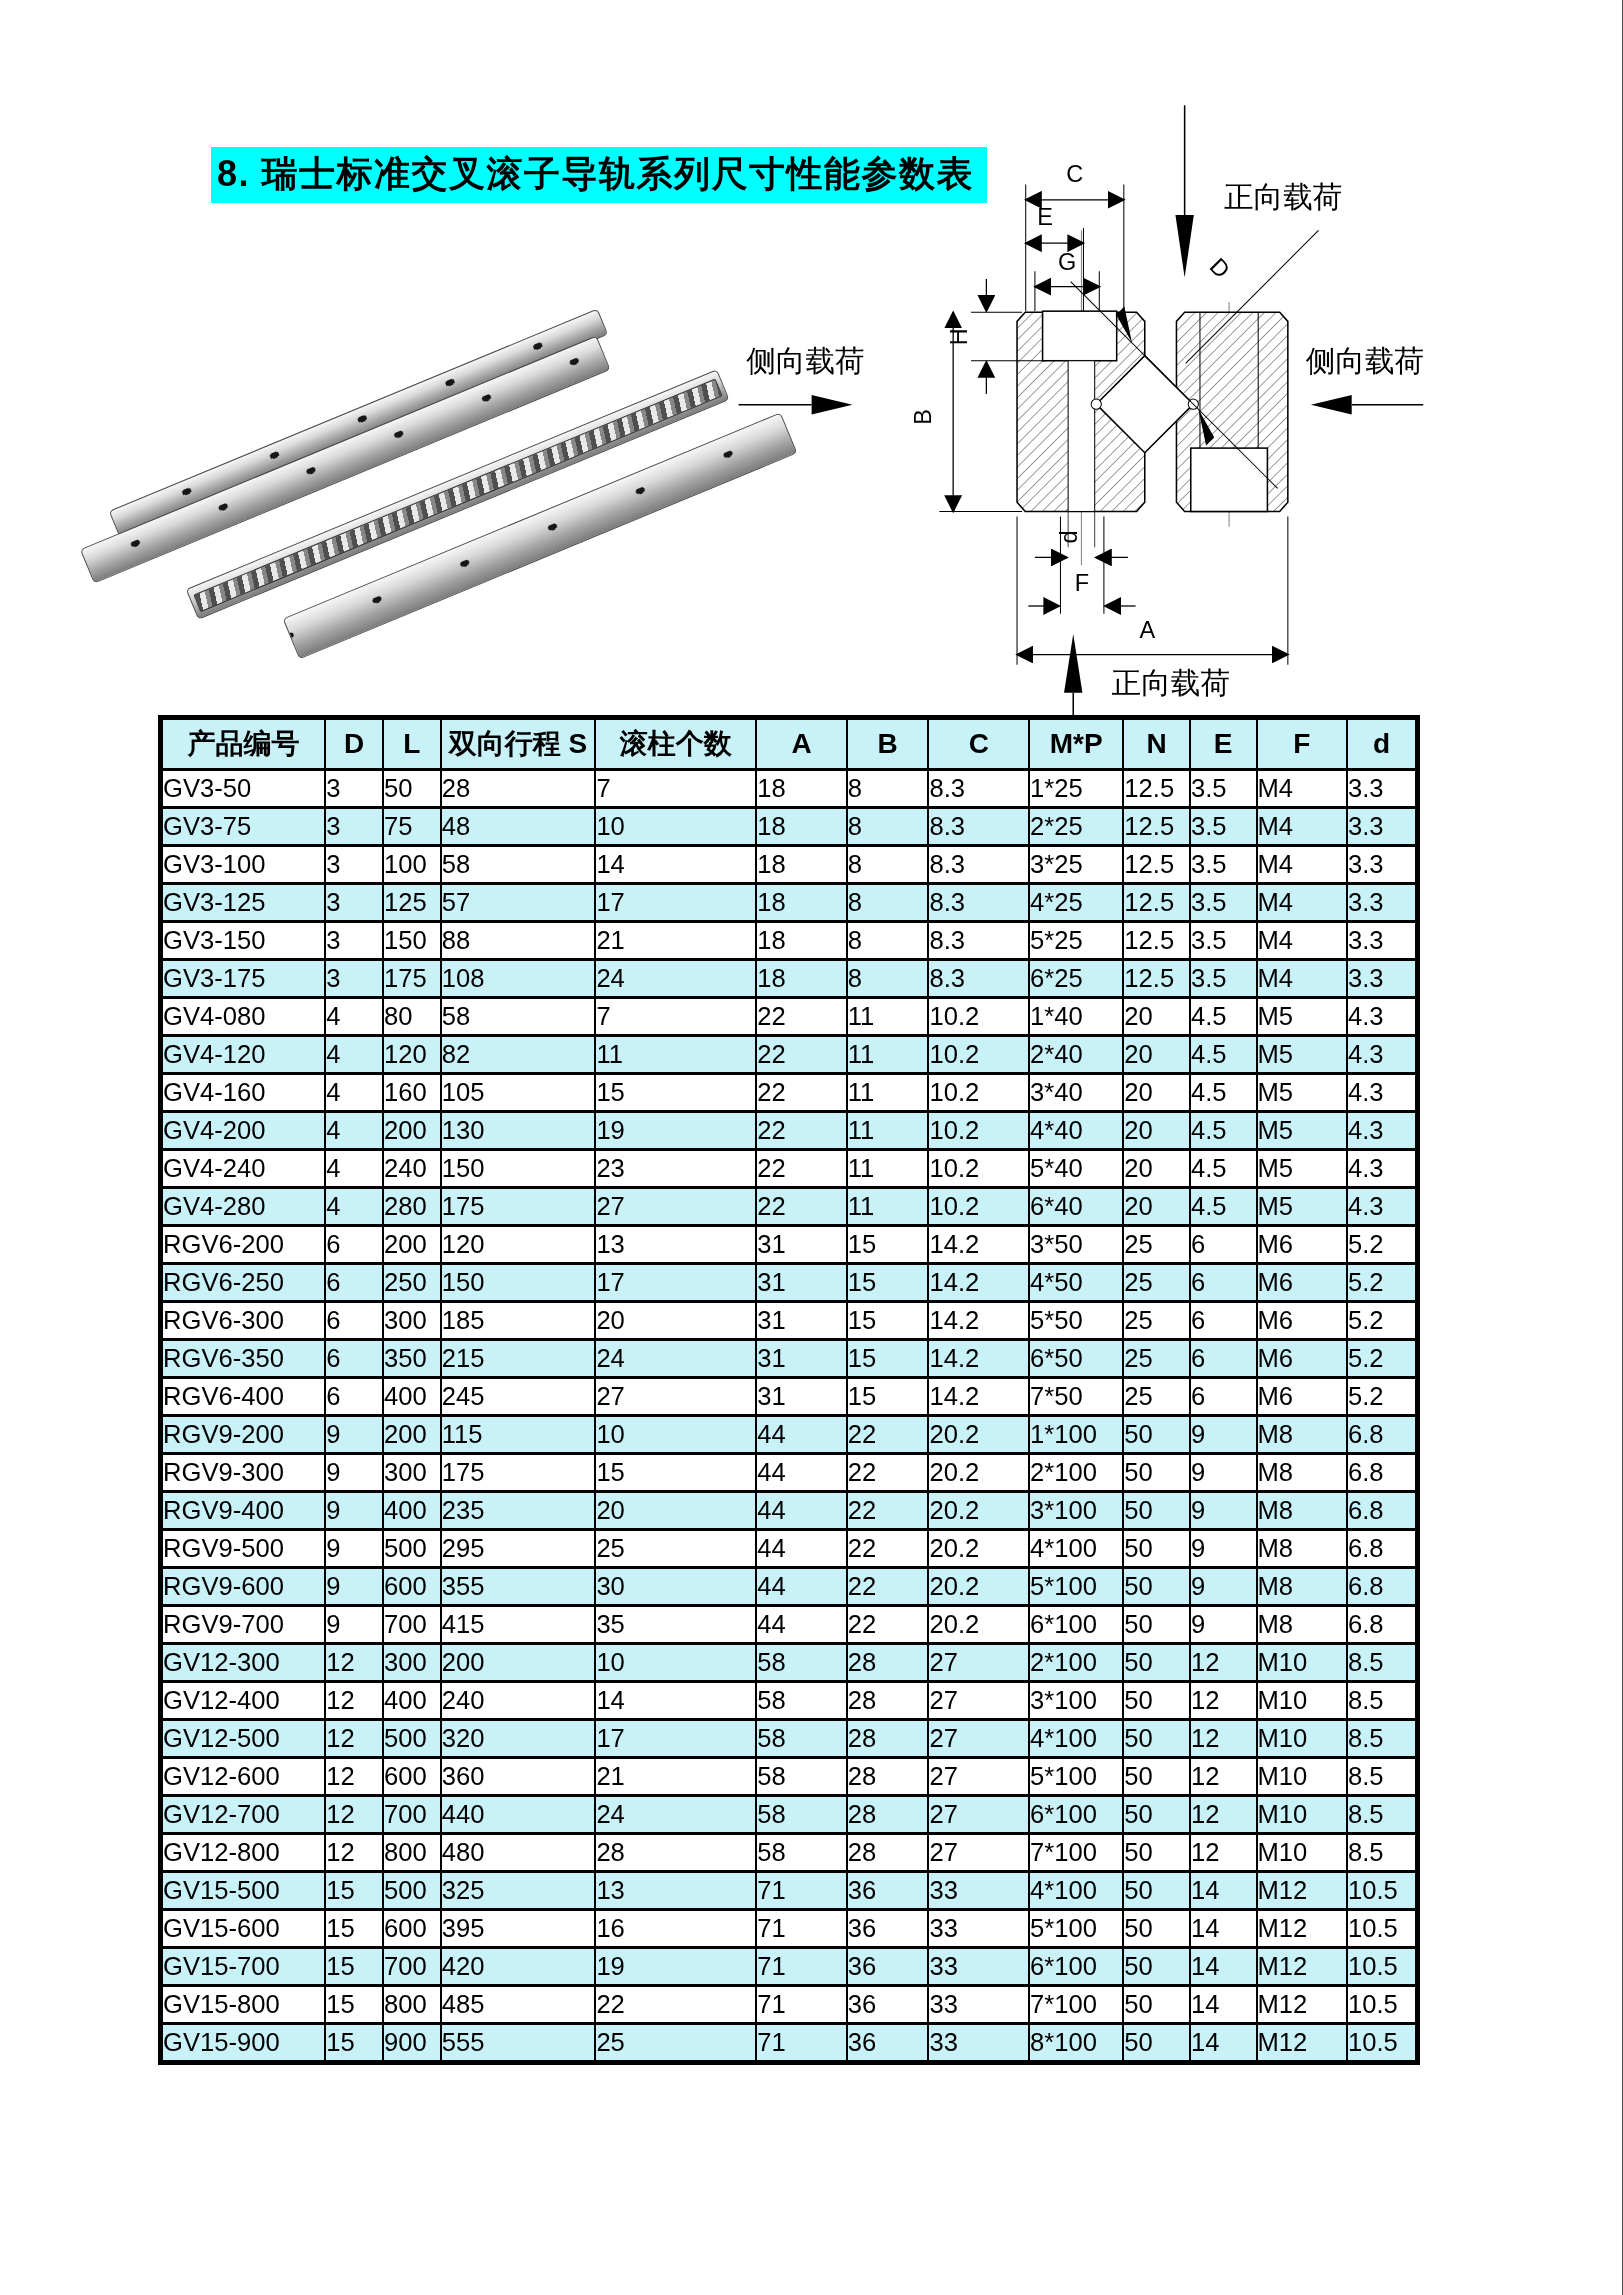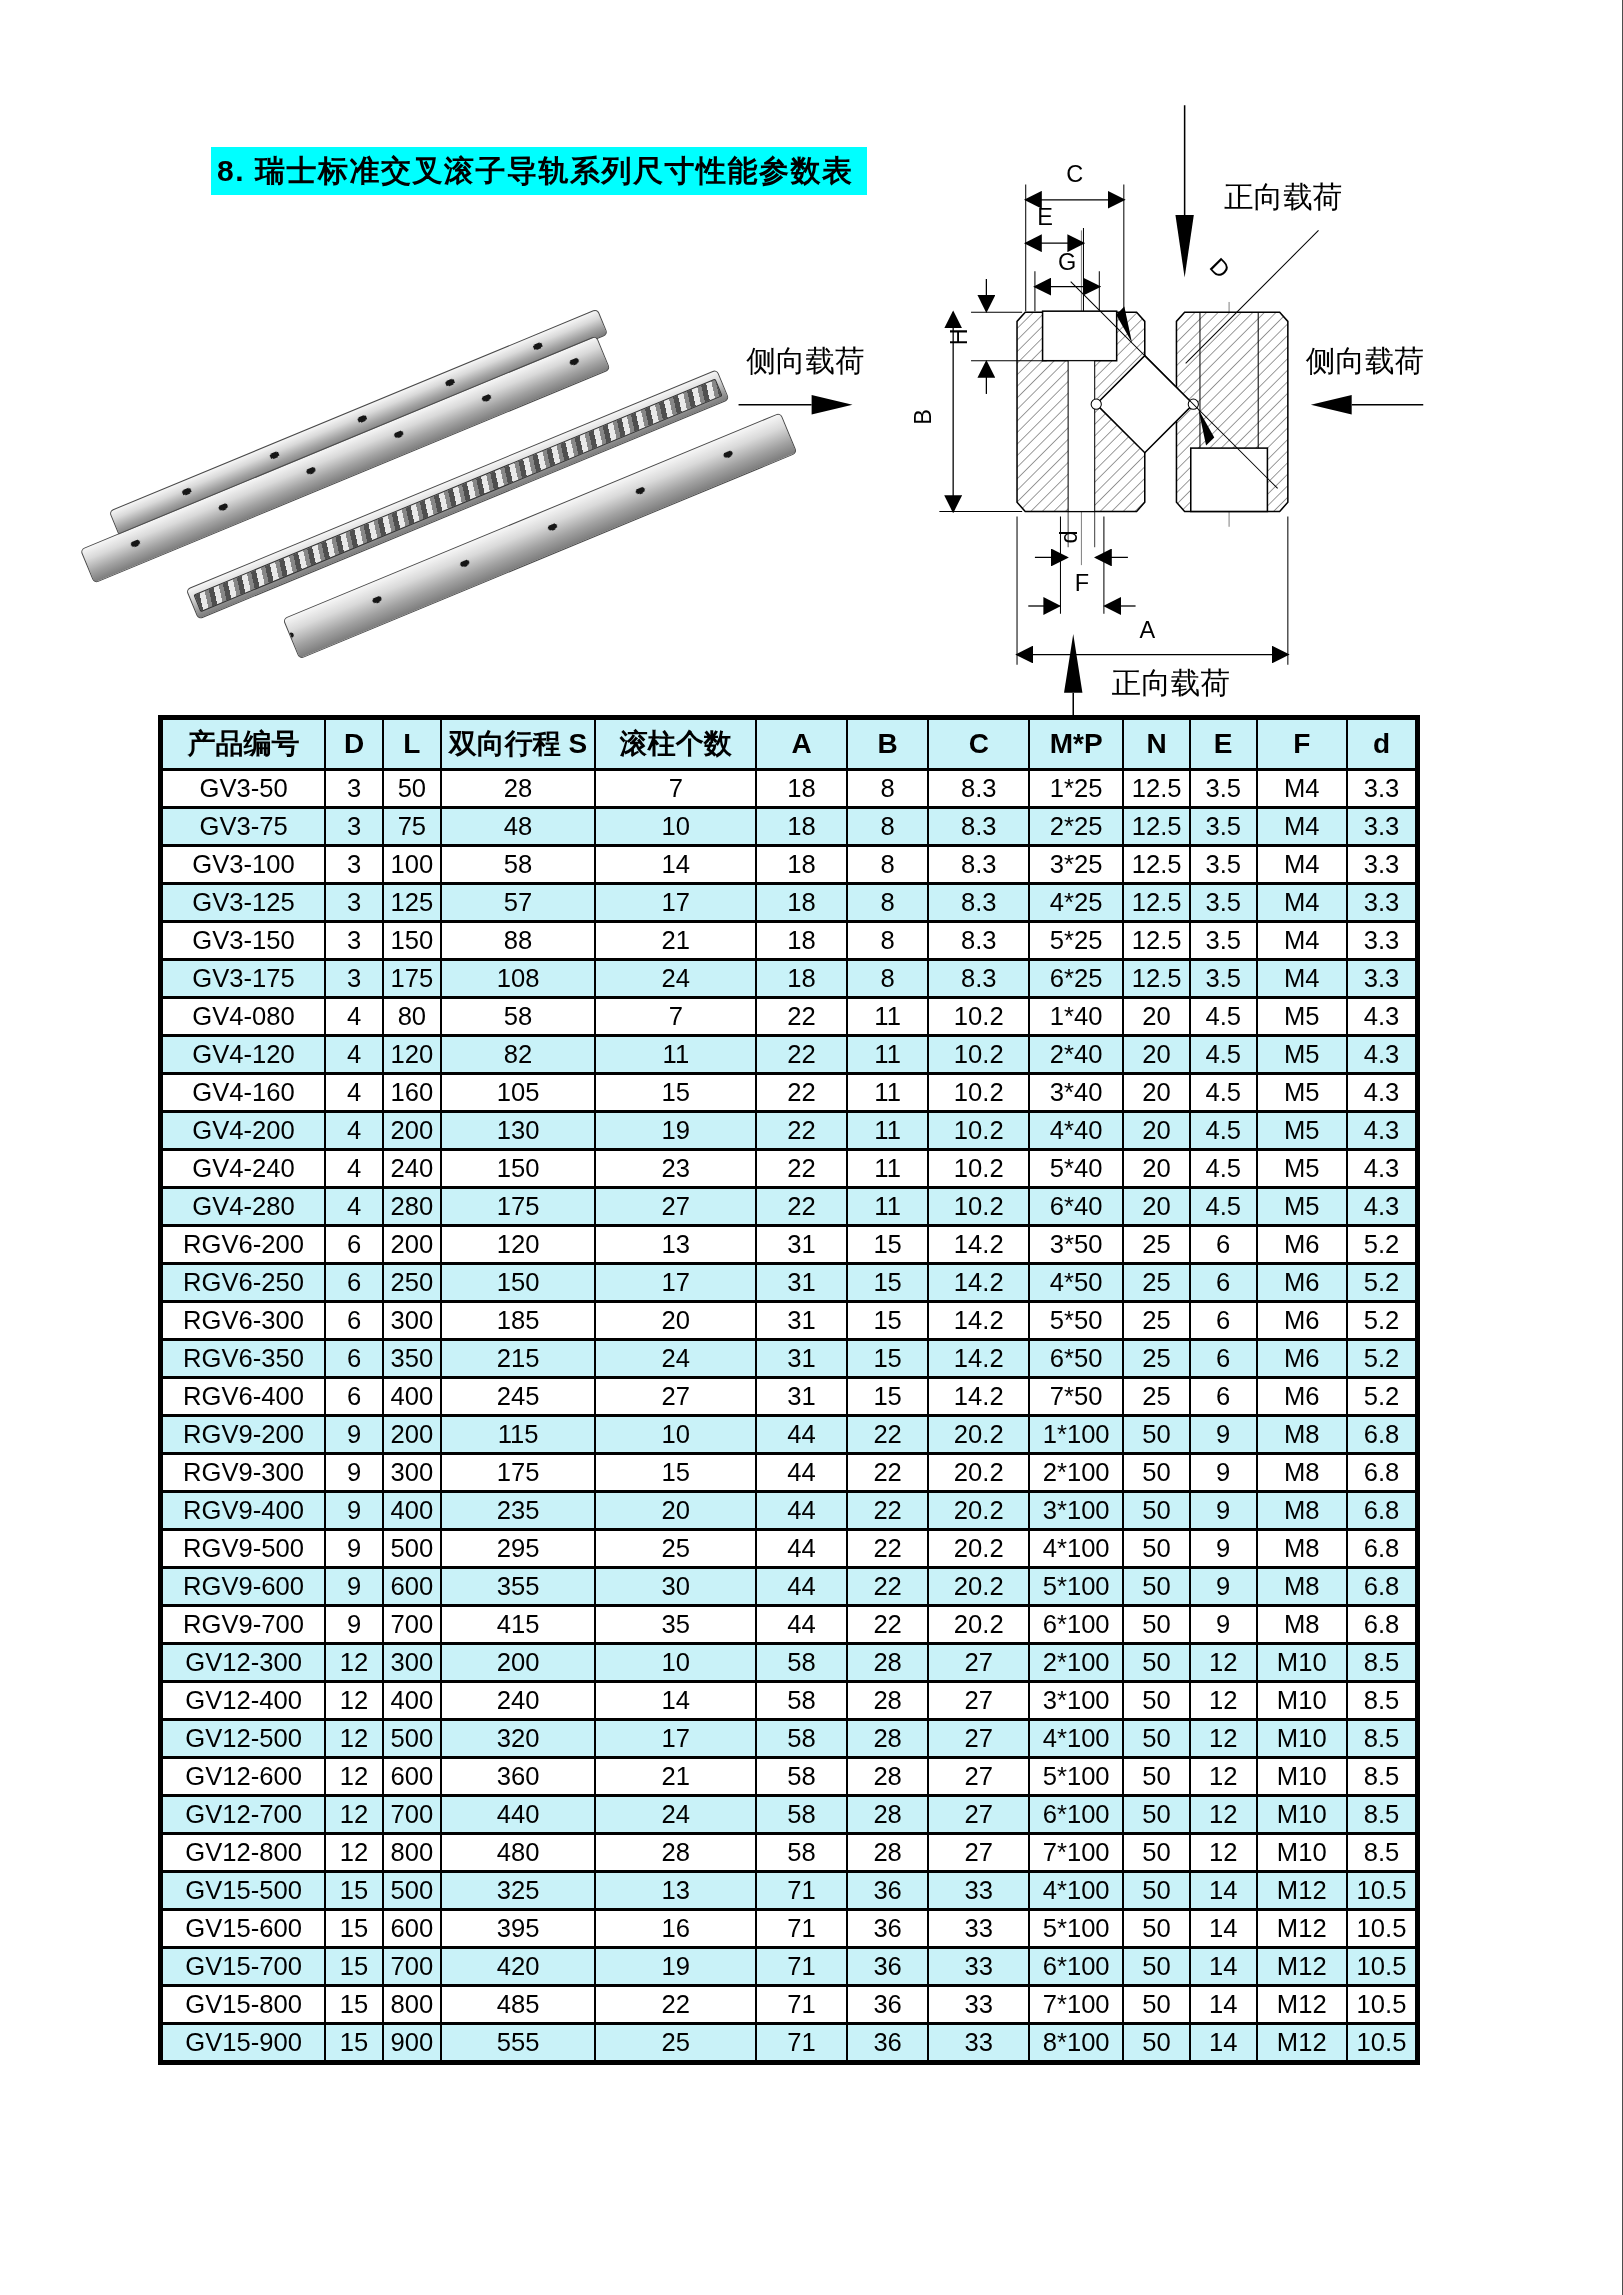--- a/index.html
+++ b/index.html
@@ -1,21 +1,21 @@
 <!DOCTYPE html>
 <html style="font-size:8.2px"><head>
 <meta charset="utf-8">
 <style>
   html,body{margin:0;padding:0;background:#ffffff;}
   body{position:relative;width:1624px;height:2295px;overflow:hidden;
        font-family:"Liberation Sans","DejaVu Sans",sans-serif;color:#000;}
 
   
   .doc-title{position:absolute;left:211px;top:147px;background:#00ffff;
-             font-size:30px;font-weight:bold;line-height:1.3;
+             font-size:36px;font-weight:bold;line-height:1.3;
              padding:4.1px 13.3px 5.1px 6.1px;letter-spacing:1.5px;white-space:nowrap;}
 
   
   .photo{position:absolute;left:72px;top:235px;width:716px;height:414px;}
   .rail{position:absolute;transform:rotate(-22.5deg);transform-origin:0 50%;
         border:1.5px solid #4a4a4a;border-radius:4.6px;
         background-image:
           radial-gradient(ellipse 8.2px 5.1px at 50% 42%, #161616 58%, rgba(0,0,0,0) 62%),
           linear-gradient(180deg,#f6f6f6 0%,#d9d9d9 32%,#a2a2a2 70%,#7c7c7c 100%);
         background-size:95px 100%,100% 100%;
@@ -29,21 +29,21 @@
         background:repeating-linear-gradient(100deg,#4f4f4f 0 5.1px,#e9e9e9 5.1px 10.7px,#878787 10.7px 15px);}
 
   
   .diagram{position:absolute;left:736px;top:77px;width:792px;height:639px;}
   .diagram text{font-family:"Liberation Sans","DejaVu Sans",sans-serif;fill:#000;}
   .cjk{font-size:58px;}
   .dim{font-size:46px;}
 
   
   .spec-table{position:absolute;left:158px;top:715px;width:1262px;
-              border-collapse:collapse;table-layout:fixed;text-align:center;
+              border-collapse:collapse;table-layout:fixed;
               border:5.1px solid #000;}
   .spec-table th,.spec-table td{border-left:2px solid #000;border-right:2px solid #000;
               border-top:3.6px solid #000;border-bottom:3.6px solid #000;
               overflow:hidden;white-space:nowrap;padding:0;}
   .spec-table th{height:48px;font-size:28px;font-weight:bold;background:#c9f2f8;}
   .spec-table td{height:35px;font-size:25.6px;background:#ffffff;}
   .spec-table tbody tr:nth-child(even) td{background:#c9f2f8;}
 
   .page-edge{position:absolute;right:1px;top:0;width:1.5px;height:100%;background:#4d4d4d;}
 </style>

